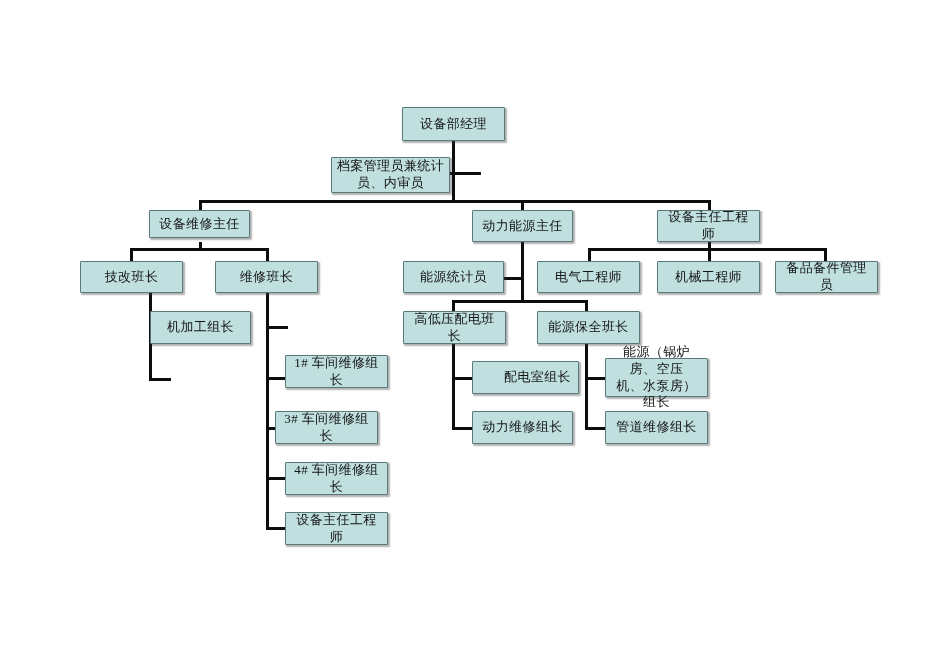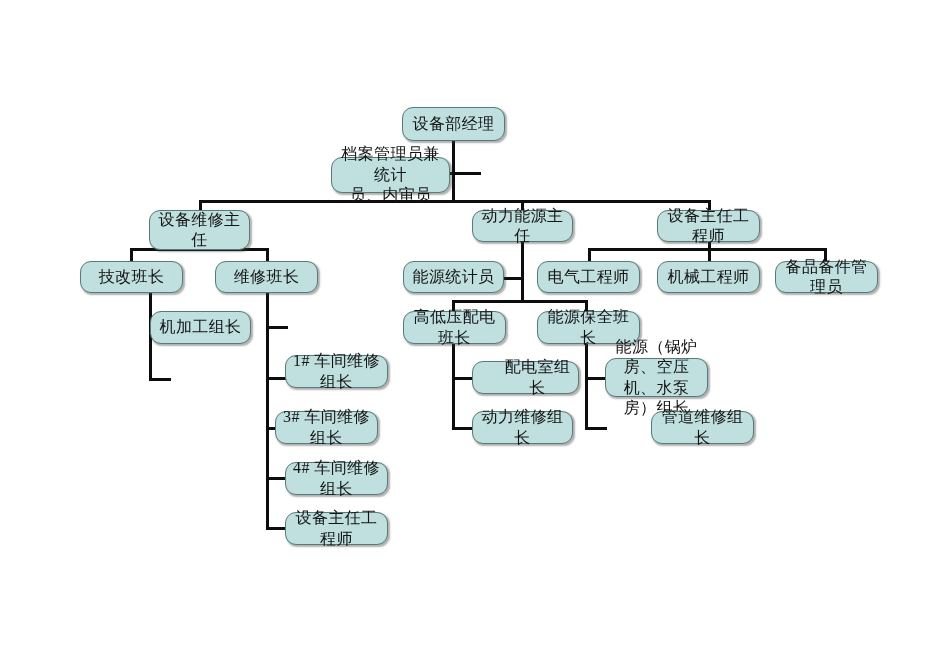--- a/index.html
+++ b/index.html
@@ -17,23 +17,23 @@
     position: relative;
     width: 950px;
     height: 672px;
     background: #ffffff;
   }
   .node {
     position: absolute;
     box-sizing: border-box;
     background: #c0dfdf;
     border: 1px solid #5a7a7a;
-    border-radius: 11px;
+    border-radius: 1px;
     color: #141414;
-    font-size: 16px;
+    font-size: 13px;
     line-height: 1.28;
     letter-spacing: 0.4px;
     display: flex;
     align-items: center;
     justify-content: center;
     text-align: center;
     padding: 1px 4px;
     box-shadow: 1.5px 1.5px 1.6px rgba(60,60,60,0.40);
     z-index: 5;
   }
@@ -103,21 +103,21 @@
 
   <div class="node" style="left:402px; top:107px; width:103px; height:34px;">
     <span class="label">设备部经理</span>
   </div>
 
   <div class="node" style="left:331px; top:157px; width:119px; height:36px;">
     <span class="label">档案管理员兼统计
 员、内审员</span>
   </div>
 
-  <div class="node" style="left:149px; top:210px; width:101px; height:40px;">
+  <div class="node" style="left:149px; top:210px; width:101px; height:28px;">
     <span class="label">设备维修主任</span>
   </div>
 
   <div class="node" style="left:472px; top:210px; width:101px; height:32px;">
     <span class="label">动力能源主任</span>
   </div>
 
   <div class="node" style="left:657px; top:210px; width:103px; height:32px;">
     <span class="label">设备主任工程师</span>
   </div>
@@ -170,21 +170,21 @@
 
   <div class="node" style="left:472px; top:411px; width:101px; height:33px;">
     <span class="label">动力维修组长</span>
   </div>
 
   <div class="node" style="left:605px; top:358px; width:103px; height:39px;">
     <span class="label">能源（锅炉房、空压
 机、水泵房）组长</span>
   </div>
 
-  <div class="node" style="left:605px; top:411px; width:103px; height:33px;margin-left:46px;">
+  <div class="node" style="left:605px; top:411px; width:103px; height:33px;">
     <span class="label">管道维修组长</span>
   </div>
 
   <div class="node" style="left:537px; top:261px; width:103px; height:32px;">
     <span class="label">电气工程师</span>
   </div>
 
   <div class="node" style="left:657px; top:261px; width:103px; height:32px;">
     <span class="label">机械工程师</span>
   </div>

